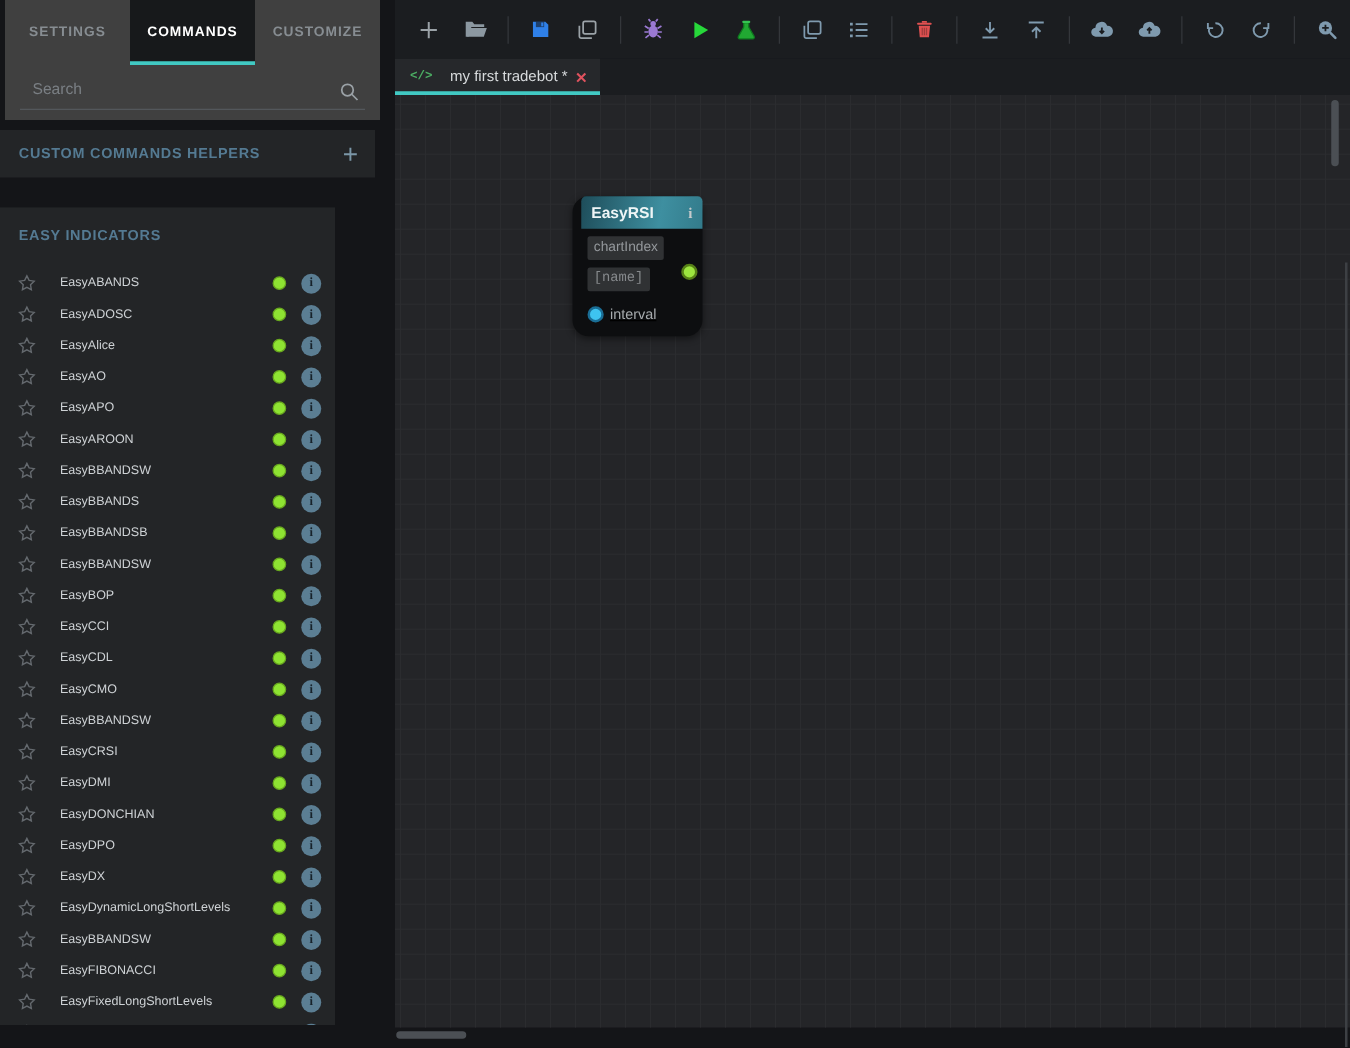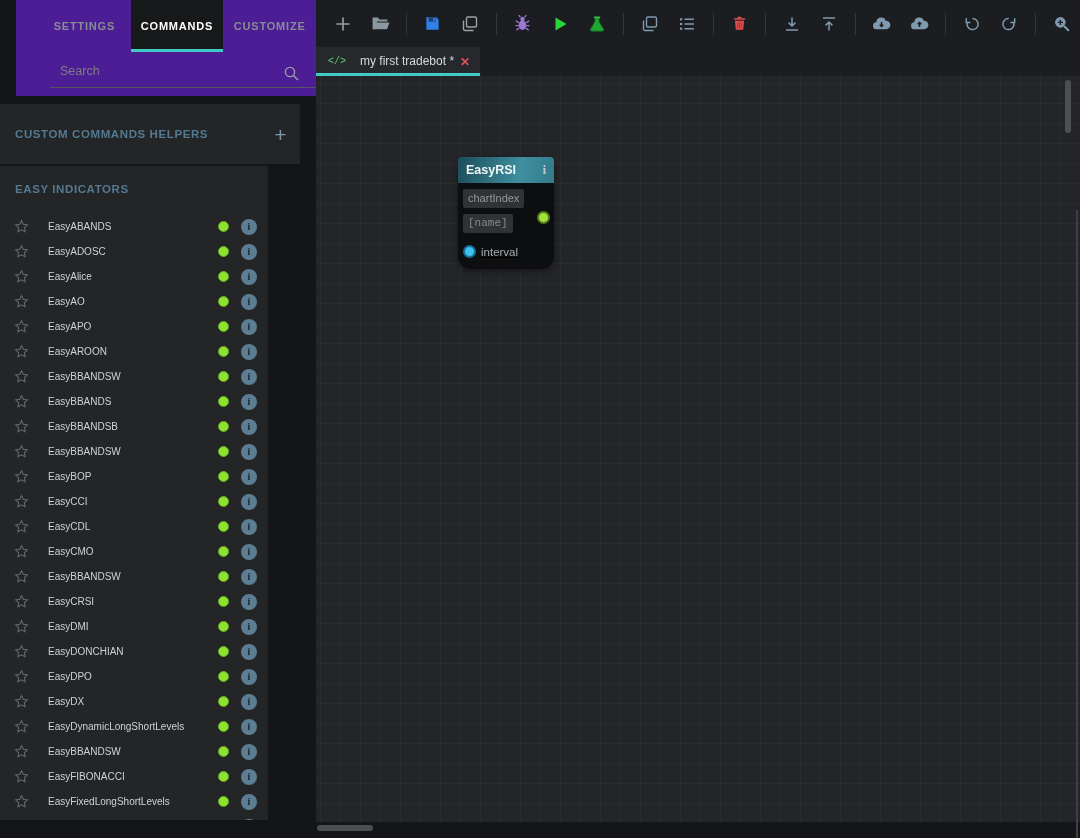--- a/index.html
+++ b/index.html
@@ -2,38 +2,38 @@
 <html><head>
 <meta charset="utf-8">
 <style>
   * { box-sizing: border-box; margin: 0; padding: 0; }
   html,body { background:#0e0f11; }
   body { font-family:"Liberation Sans", sans-serif; }
   .app { position:relative; width:1080px; height:838px; background:#141518; overflow:hidden; }
 
   
   .sidebar { position:absolute; left:0; top:0; width:300px; height:820px; }
-  .side-top { position:absolute; left:16px; top:0; width:300px; height:96px; background:#4c1d95;padding-left:22px; }
+  .side-top { position:absolute; left:4px; top:0; width:300px; height:96px; background:#404040; }
   .side-tabs { display:flex; height:52px; }
   .side-tab { flex:1; display:flex; align-items:center; justify-content:center;
     font-size:11px; font-weight:bold; letter-spacing:.8px; color:#878d92; cursor:pointer; position:relative; }
   .side-tab.active { background:#17191b; color:#ffffff; }
   .side-tab.active::after { content:""; position:absolute; left:0; right:0; bottom:0; height:3px; background:#41c9c3; }
   .search-row { position:relative; height:44px; padding:6px 12px 0 12px; }
   .search-row input { width:276px; background:transparent; border:none; outline:none;
     border-bottom:1px solid #53575b; color:#c8ccd0; font-size:12.5px; padding:6px 26px 9px 10px;
     font-family:"Liberation Sans", sans-serif; }
   .search-row input::placeholder { color:#7a7f84; }
   .search-ic { position:absolute; right:16px; top:13px; color:#9aa1a6; }
 
   .section-hd { position:absolute; left:0; width:300px; background:#232527; display:flex;
     align-items:center; padding:0 13px 0 15px; color:#547a92; font-size:11.5px; font-weight:bold;
     letter-spacing:.6px; cursor:pointer; }
   .section-hd .toggle { margin-left:auto; color:#7b97a8; font-size:21px; font-weight:normal; line-height:1; cursor:pointer; }
-  .hd-custom { top:104px; height:60px; }
+  .hd-custom { top:104px; height:38px; }
   .easy-section { position:absolute; left:0; top:166px; width:268px; height:654px; background:#232527; overflow:hidden; }
   .hd-easy { position:relative; top:0; height:46px; }
 
   .ind-row { display:flex; align-items:center; height:25px; padding:0 11px 0 14px; cursor:pointer; }
   .ind-row .star { color:#64696e; flex:0 0 auto; }
   .ind-label { margin-left:19px; font-size:10px; color:#ced2d5; }
   .spacer { flex:1; }
   .gdot { width:11px; height:11px; border-radius:50%; background:#8ee332; border:1px solid #69a81f; flex:0 0 auto; }
   .info-badge { width:16px; height:16px; margin-left:12px; border-radius:50%; background:#5b7e93;
     color:#17222a; font-size:10px; font-weight:bold; font-family:"Liberation Serif", serif;
@@ -54,22 +54,22 @@
   .code-ic { color:#4caf64; font-family:"Liberation Mono", monospace; font-size:10px; font-weight:bold; }
   .doc-title { color:#d7dadc; font-size:12px; margin:0 auto 0 14px; padding-bottom:2px; }
   .doc-close { color:#e0525e; font-size:12px; font-weight:bold; cursor:pointer; }
 
   .canvas { position:absolute; left:0; top:76px; width:764px; height:746px; background-color:#242528;
     background-image:linear-gradient(#2b2c2f 1px, transparent 1px),
                      linear-gradient(90deg, #2b2c2f 1px, transparent 1px);
     background-size:20px 20px; background-position:4px 7px; }
 
   
-  .node { position:absolute; left:142px; top:81px; width:96px; border-radius:13px; background:#0d0e10;
-    box-shadow:0 2px 6px rgba(0,0,0,.45); cursor:grab; }
+  .node { position:absolute; left:142px; top:81px; width:104px; border-radius:13px; background:#0d0e10;
+    box-shadow:0 2px 6px rgba(0,0,0,.45); cursor:grab;padding-left:7px; }
   .node-hd { height:26px; border-radius:4px 4px 0 0; display:flex; align-items:center; padding:0 8px;
     background:linear-gradient(100deg,#1e4d5a 0%,#3e8fa0 65%,#337b8b 100%);
     color:#eef5f6; font-size:12.5px; font-weight:bold; }
   .node-info { margin-left:auto; color:#c6cacc; font-family:"Liberation Serif", serif; font-weight:bold; font-size:12px; }
   .node-body { position:relative; padding:5px 5px 11px 5px; }
   .nfield { display:inline-block; background:#303234; color:#94989c; font-size:11px; line-height:1;
     padding:4px 5px; margin-bottom:4px; border-radius:2px; cursor:text; }
   .nfield.dim { color:#86898c;font-family:Liberation Mono, monospace; }
   .nrow3 { display:flex; align-items:center; margin-top:8px;text-decoration:underline; }
   .port { width:13px; height:13px; border-radius:50%; flex:0 0 auto; cursor:crosshair; }

